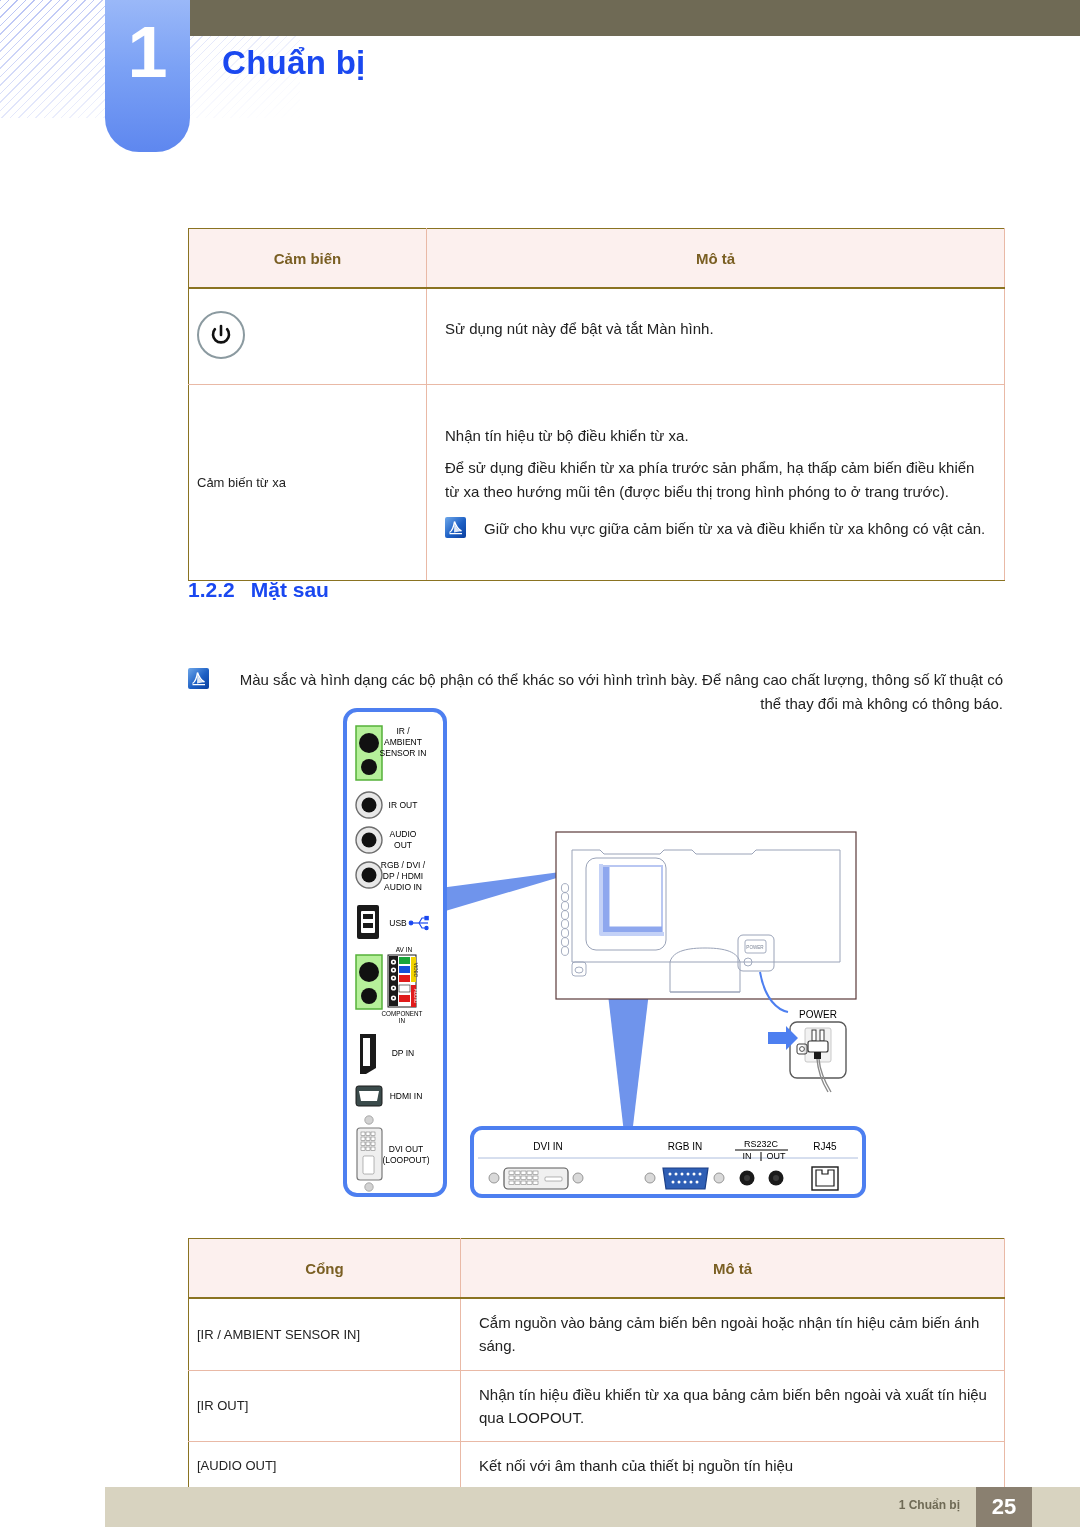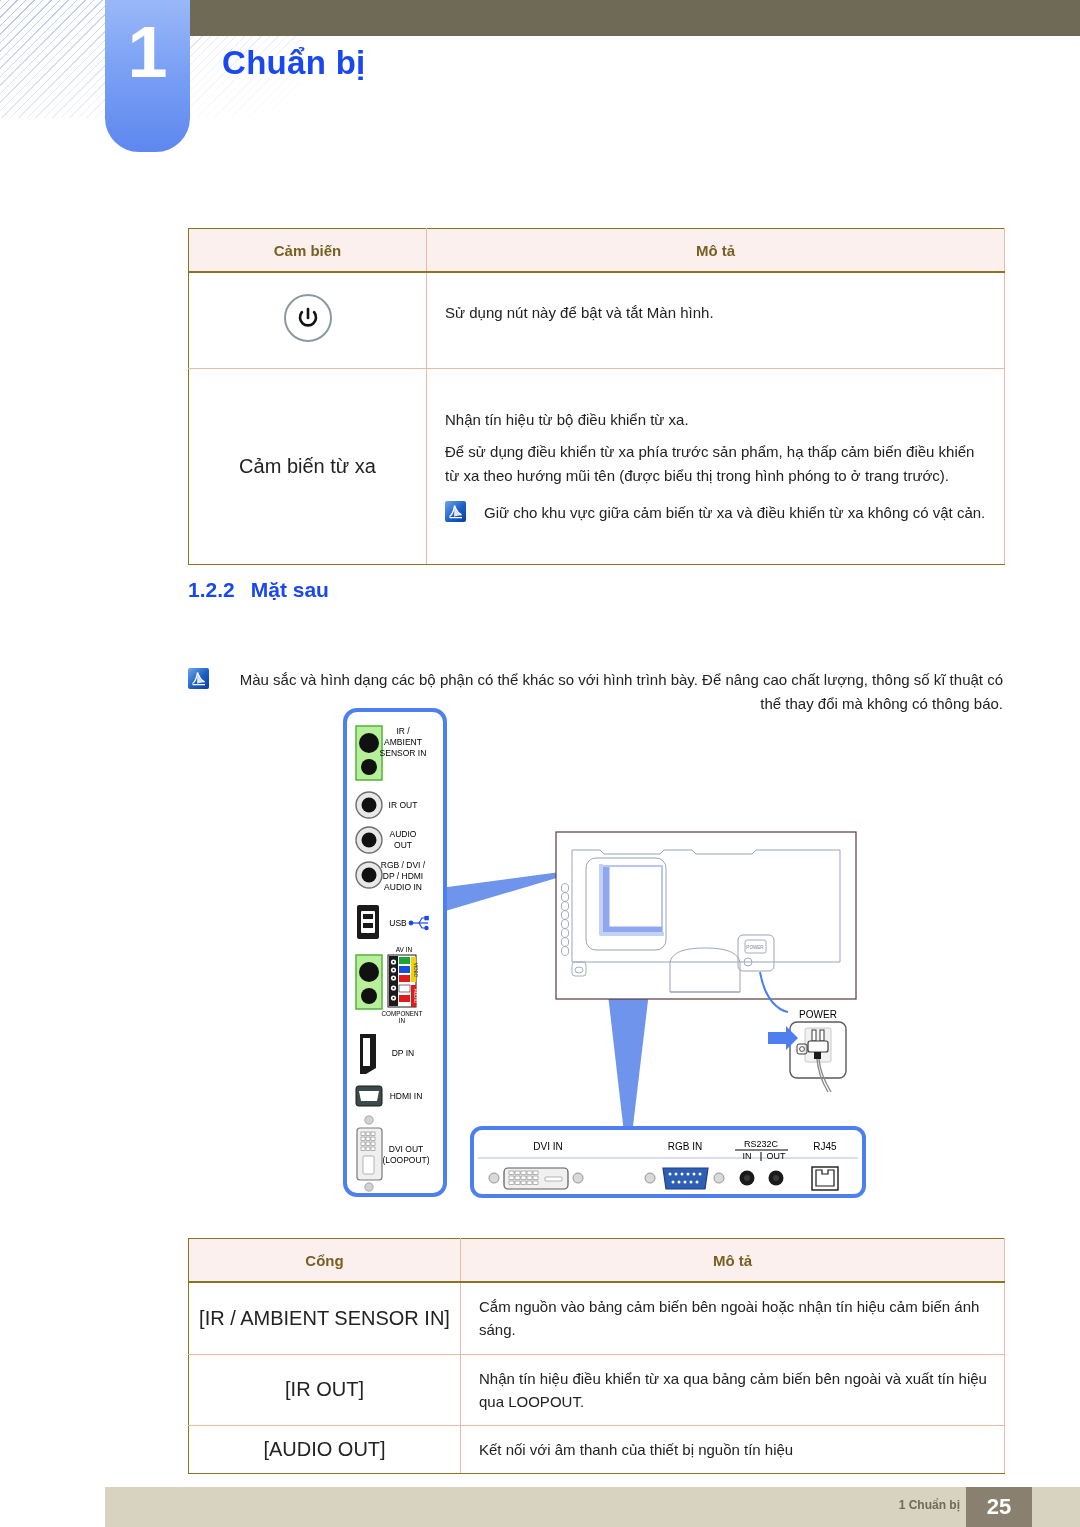--- a/index.html
+++ b/index.html
@@ -43,37 +43,37 @@
     position:absolute;left:222px;top:44px;
     font-size:33px;font-weight:bold;color:#1a48f0;letter-spacing:.3px;
   }
 
   
   .tbl{
     position:absolute;border-collapse:collapse;table-layout:fixed;
   }
   .tbl td,.tbl th{
     border:1px solid #e9b9a6;
-    padding:0;
+    padding:8px;
     vertical-align:middle;
   }
   .tbl thead th{
     background:#fcf0ee;
     color:#7a5f23;
     font-size:15px;font-weight:bold;
     height:42px;
     border-top:1px solid #8a7321;
     border-bottom:2px solid #8a7321;
   }
   .tbl thead th.first{border-left:1px solid #8a7321;}
   .tbl thead th.last {border-right:1px solid #e9b9a6;}
   .tbl td.sidecell{
     border-left:1px solid #8a7321;
-    text-align:center;
-    font-size:20px;color:#222;
+    text-align:left;
+    font-size:13px;color:#222;
   }
   .tbl td.desc{
     padding:12px 16px 12px 18px;
     font-size:15px;color:#222;line-height:1.55;
   }
   .tbl tr.lastrow td{border-bottom:1px solid #8a7321;}
   .desc p{margin:0 0 9px 0;}
   .desc p:last-child{margin-bottom:16px;}
 
   
@@ -113,21 +113,21 @@
   
   .footer-bar{
     position:absolute;left:105px;top:1487px;width:975px;height:40px;
     background:#d8d3c0;
   }
   .footer-label{
     position:absolute;right:120px;top:1498px;
     font-size:12px;color:#6f6a55;font-weight:bold;
   }
   .footer-page{
-    position:absolute;right:48px;top:1487px;width:66px;height:40px;
+    position:absolute;right:48px;top:1487px;width:56px;height:40px;
     background:#8a8070;color:#ffffff;font-size:22px;font-weight:bold;
     display:flex;align-items:center;justify-content:center;
   }
 </style>
 </head>
 <body>
 
 <div class="hatch"></div>
 <div class="header-bar"></div>
 <div class="chapter-tab">

